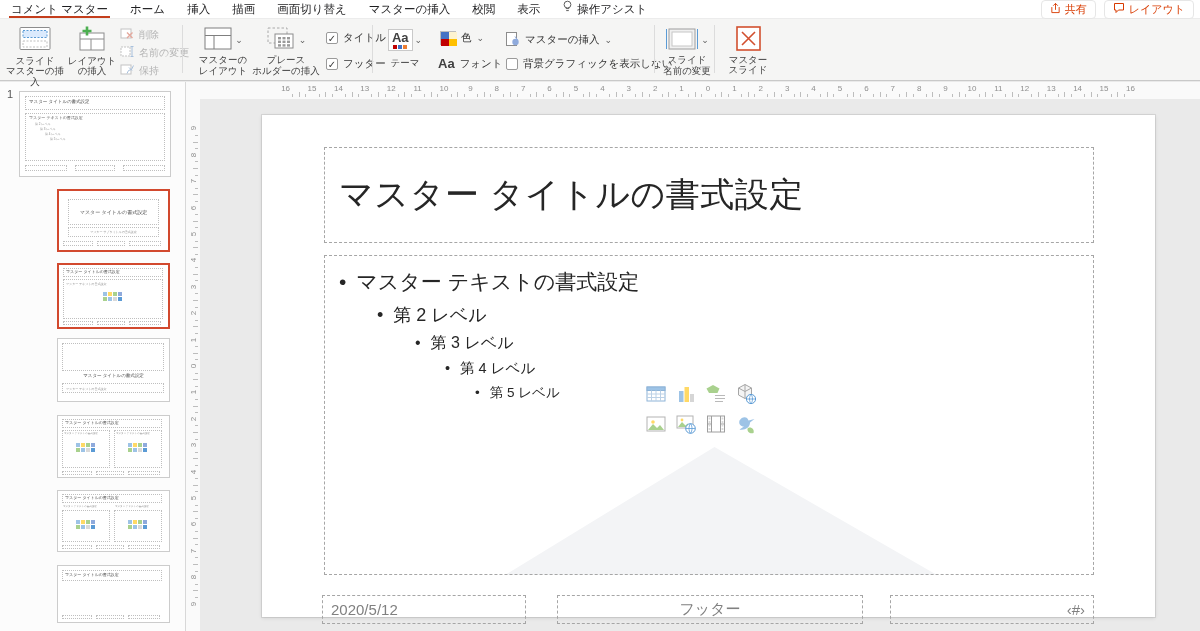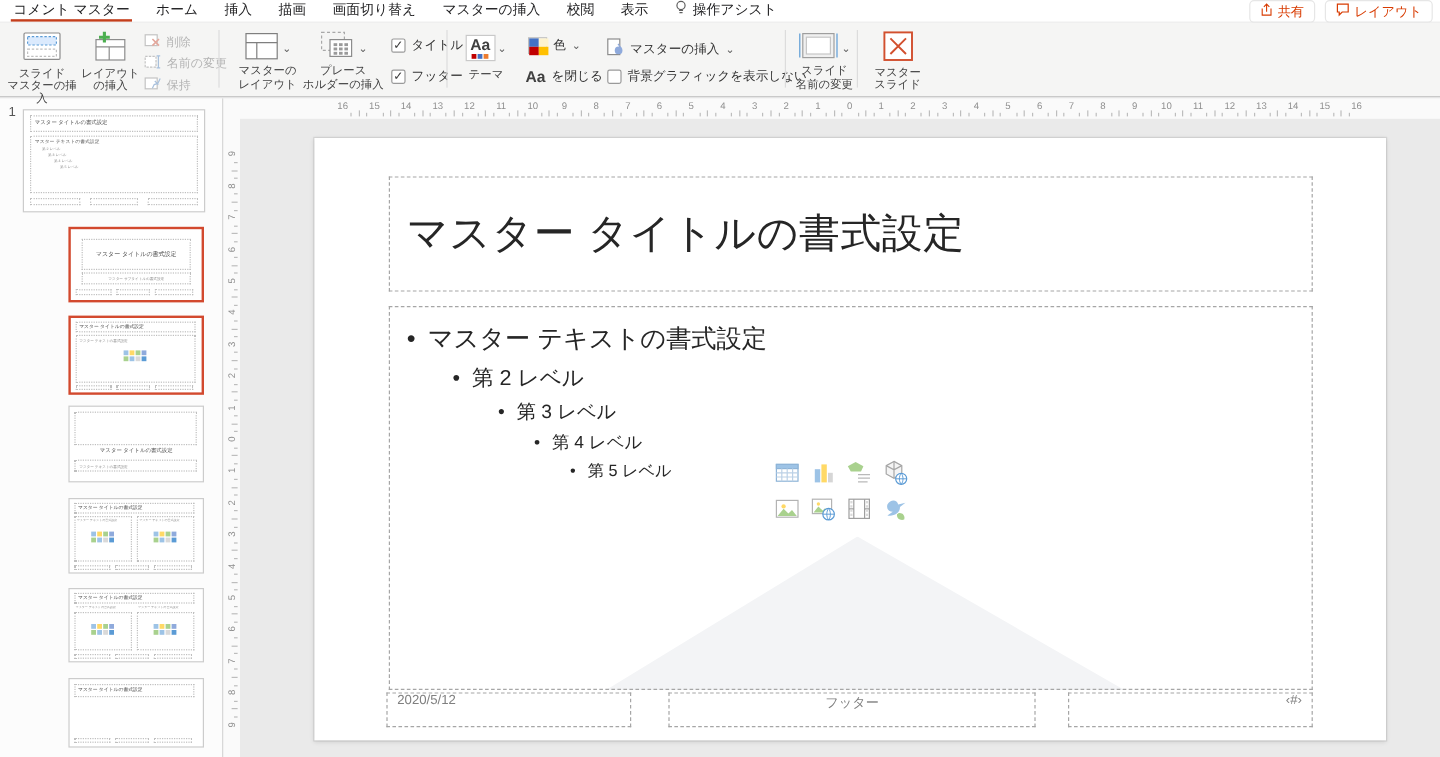--- a/index.html
+++ b/index.html
@@ -82,22 +82,22 @@
   .bullet { display:flex; align-items:baseline; color:#262626; }
   .bullet .bm { margin-right:10px; }
   .lv1 { font-size:21px; margin:4px 0 0 2px; }
   .lv2 { font-size:18px; margin:7px 0 0 40px; }
   .lv3 { font-size:16px; margin:6px 0 0 78px; }
   .lv4 { font-size:14.5px; margin:5px 0 0 108px; }
   .lv5 { font-size:13.5px; margin:6px 0 0 138px; }
   .icon-grid { position:absolute; left:382px; top:267px; display:grid;
     grid-template-columns:repeat(4,26px); grid-template-rows:26px 26px; gap:4px; z-index:3; }
   .icon-grid svg { width:24px; height:24px; }
-  .foot-box { top:462px; height:29px; display:flex; align-items:flex-start;
-    font-size:11px; color:#808080; z-index:2; }
+  .foot-box { top:480px; height:29px; display:flex; align-items:center;
+    font-size:15px; color:#808080; z-index:2; }
   .date-box { left:60px; width:204px; padding-left:8px; }
   .footer-box { left:295px; width:306px; justify-content:center; }
   .num-box { left:628px; width:204px; justify-content:flex-end; padding-right:8px; }
 </style>
 </head>
 <body>
 
 <div class="menubar">
   <span class="tab active">コメント マスター</span>
   <span class="tab">ホーム</span>
@@ -243,21 +243,21 @@
         <i style="background:#4472c4"></i>
         <i style="background:#fdf3d0"></i>
         <i style="background:#c00000"></i>
         <i style="background:#ffc000"></i>
       </span>
     <span>色</span>
     <span class="chev">⌄</span>
   </div>
   <div class="cbrow" style="left:438px;top:38px;">
     <span class="aaicon">Aa</span>
-    <span>を閉じる</span>
+    <span>フォント</span>
     <span class="chev">⌄</span>
   </div>
 
   <div class="cbrow" style="left:504px;top:12px;">
     <span><svg width="16" height="16" viewBox="0 0 16 16">
           <rect x="2.5" y="1.5" width="10" height="13" fill="#fff" stroke="#8c8c8c"></rect>
           <circle cx="11.5" cy="11" r="3.2" fill="#8faadc"></circle>
           <path d="M11 5.5l2.5 3.5" stroke="#8faadc" fill="none"></path>
         </svg></span>
     <span>マスターの挿入</span>

